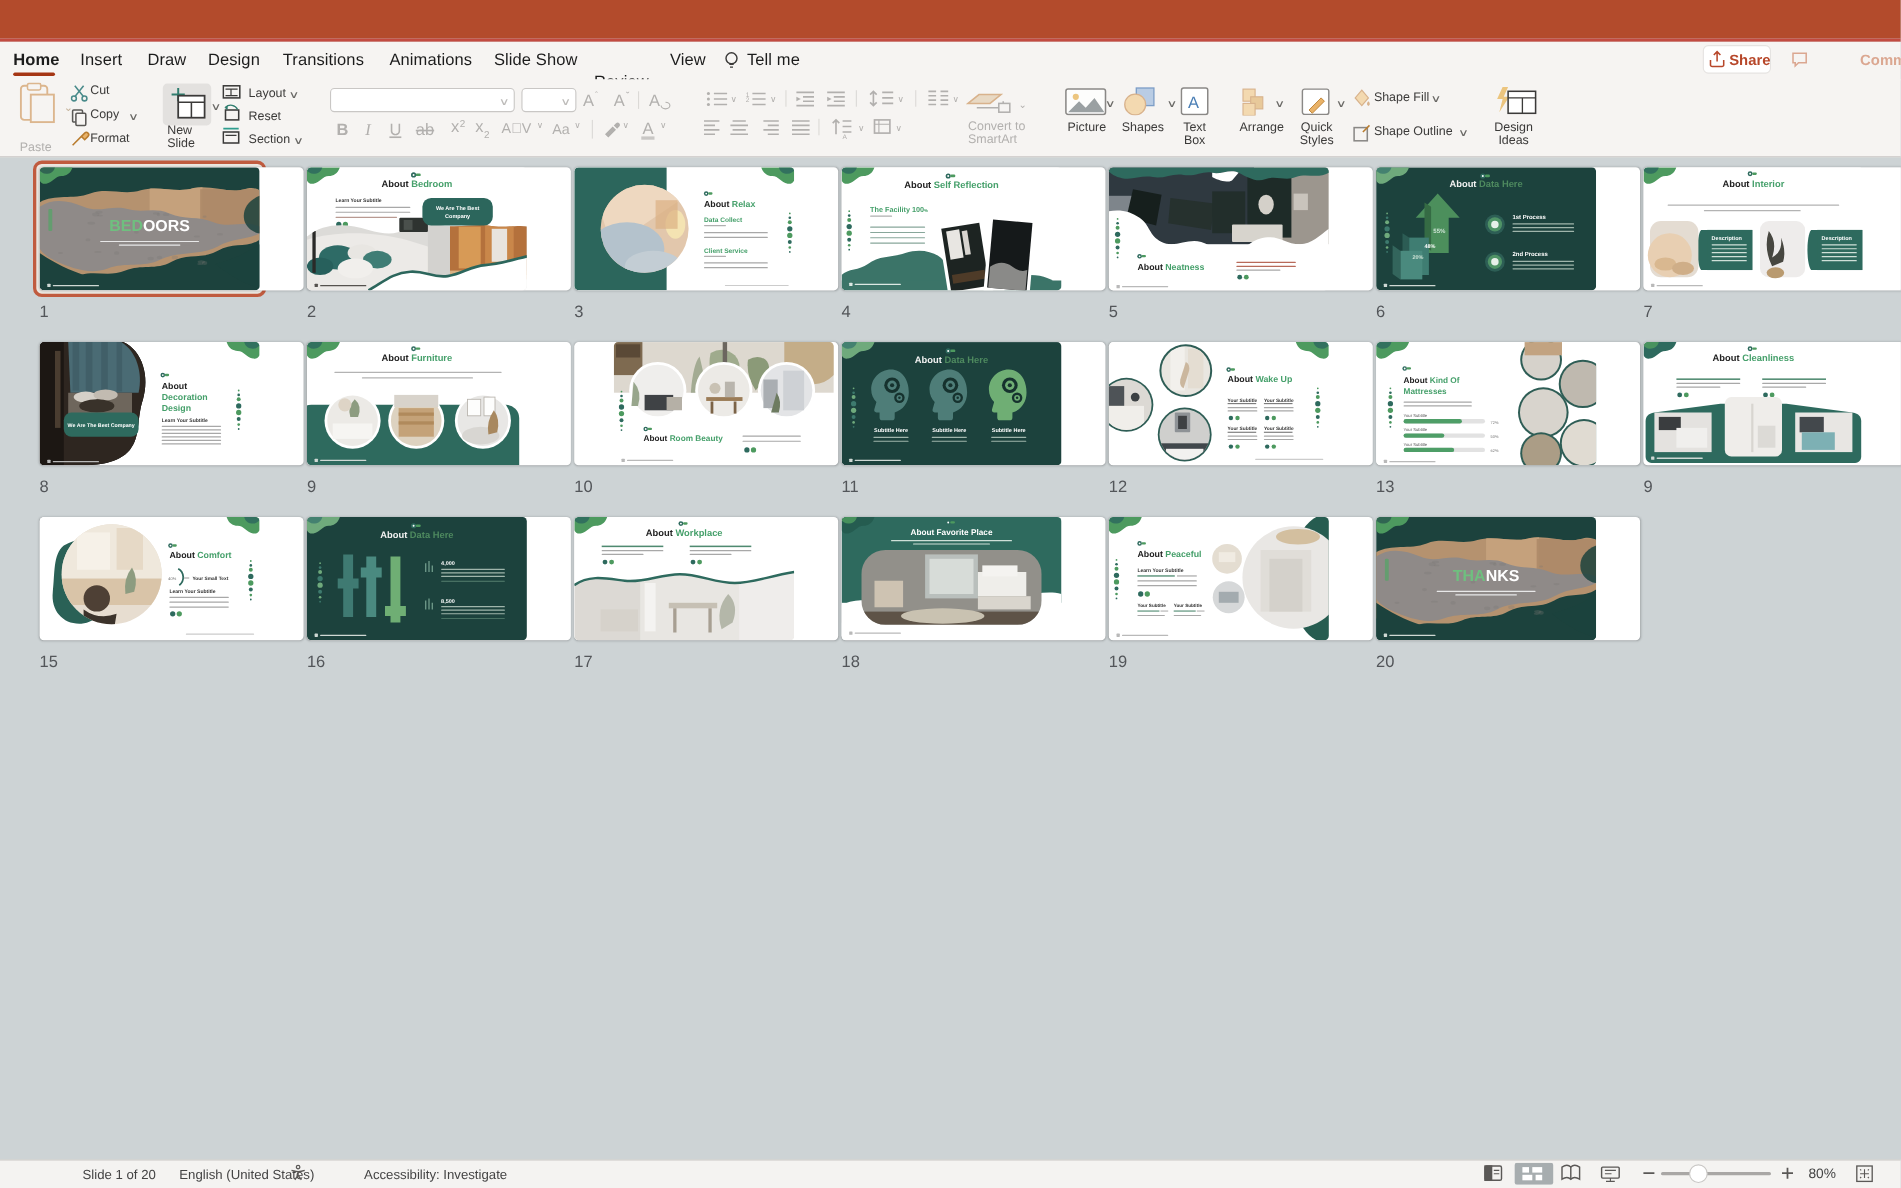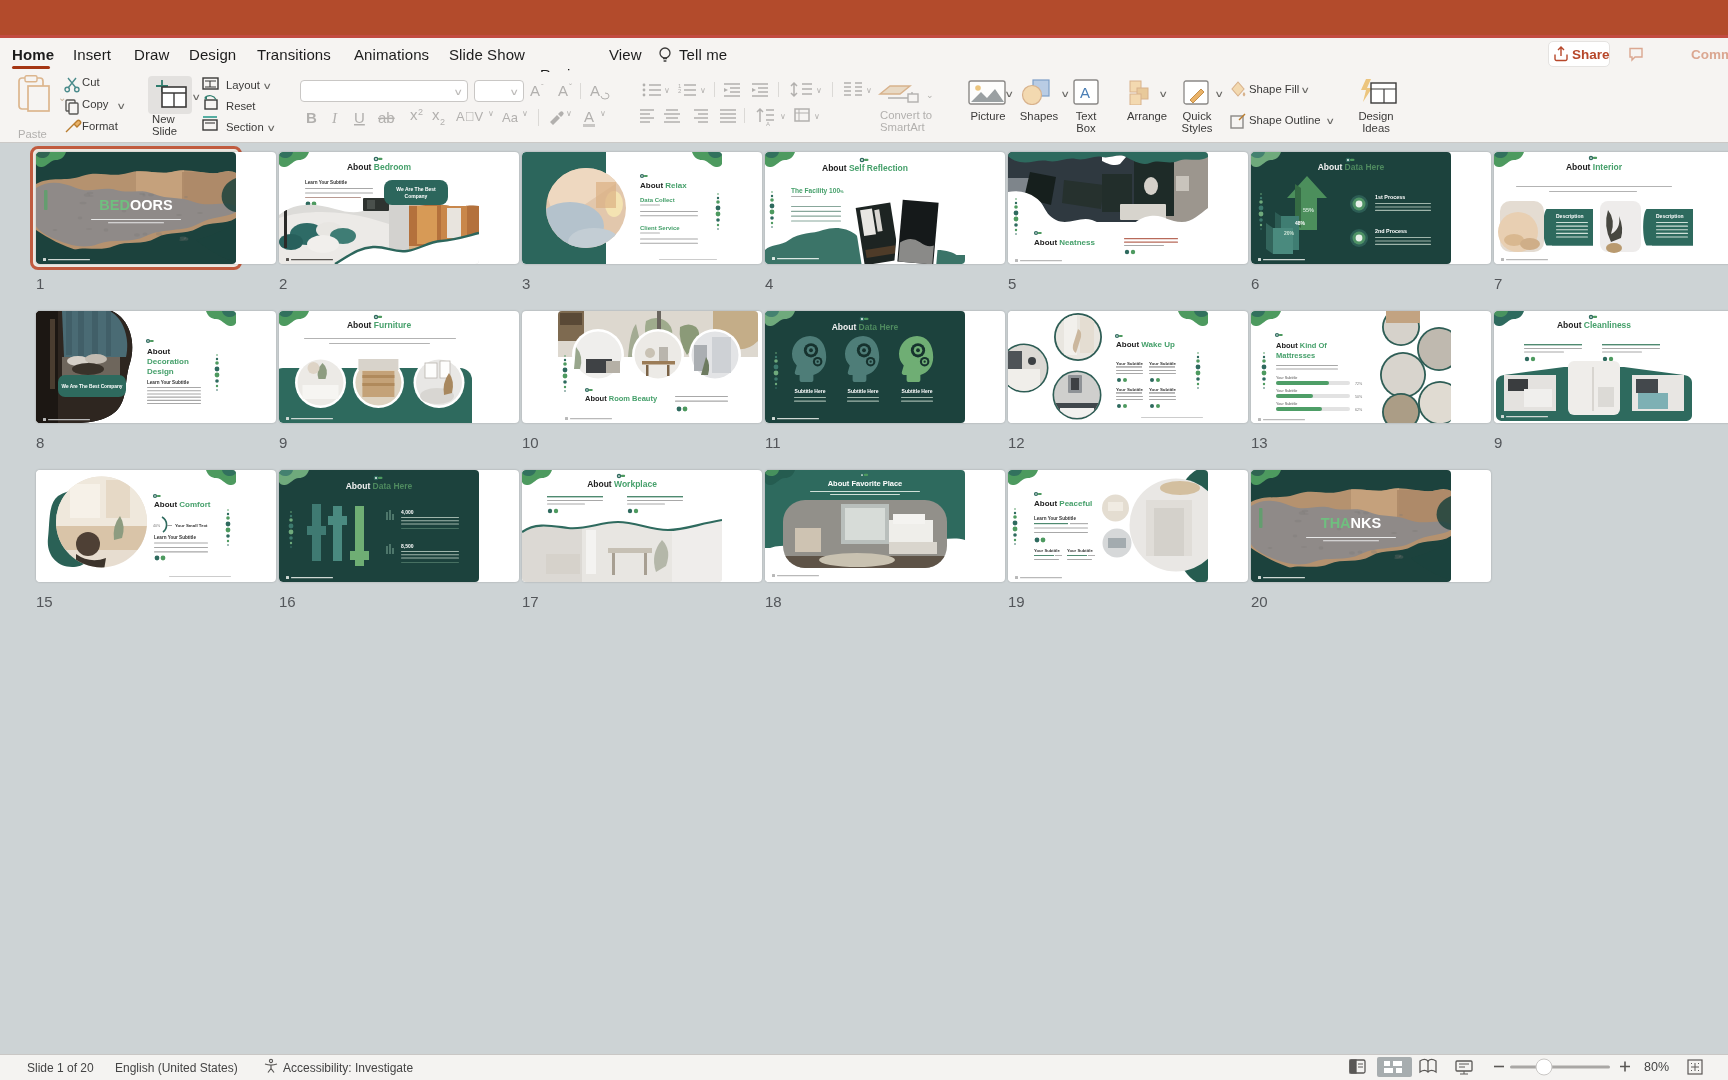--- a/index.html
+++ b/index.html
@@ -11,21 +11,21 @@
   #tabbar { left:0; top:38px; width:1728px; height:35px; background:#f6f4f2; }
   .tab { position:absolute; top:8px; font-size:15px; color:#1c1c1c; letter-spacing:0.1px; }
   #home-ul { left:12px; top:28px; width:38px; height:3px; background:#a53614; border-radius:2px; }
   #ribbon { left:0; top:72px; width:1728px; height:71px; background:#f6f4f2; border-bottom:1px solid #cbc9c7; }
   .rsep { position:absolute; width:1px; height:52px; background:#dbd9d6; top:82px; }
   .rlabel { position:absolute; font-size:11.3px; color:#3b3a39; line-height:12px; }
   .rlabel-dis { position:absolute; font-size:11.3px; color:#b2b0ae; line-height:12px; }
   .chev { position:absolute; font-size:9px; color:#6a6966; transform:scaleX(1.5); }
   .chev-dis { position:absolute; font-size:9px; color:#bdbbb9; transform:scaleX(1.5); }
   #statusbar { left:0; top:1054px; width:1728px; height:26px; background:#f4f3f1; border-top:1px solid #c9c7c5; }
-  .sbtext { position:absolute; top:6px; font-size:12px; color:#444; }
+  .sbtext { position:absolute; top:6px; font-size:12px; color:#444;margin-left:48px; }
   .slide { position:absolute; width:240px; height:112px; border-radius:4px; box-shadow:0 0 2px rgba(0,0,0,0.25); overflow:hidden; background:#fff; }
   .slide svg { display:block; border-radius:4px; }
   .snum { position:absolute; font-size:15px; color:#53565a; }
   #sel1 { border:3px solid #c05b3f; border-radius:8px; background:#ece8e2; }
 </style>
 </head>
 <body>
   <div id="titlebar" class="abs"></div>
   <div id="titlestrip" class="abs"></div>
   <div id="tabbar" class="abs">

